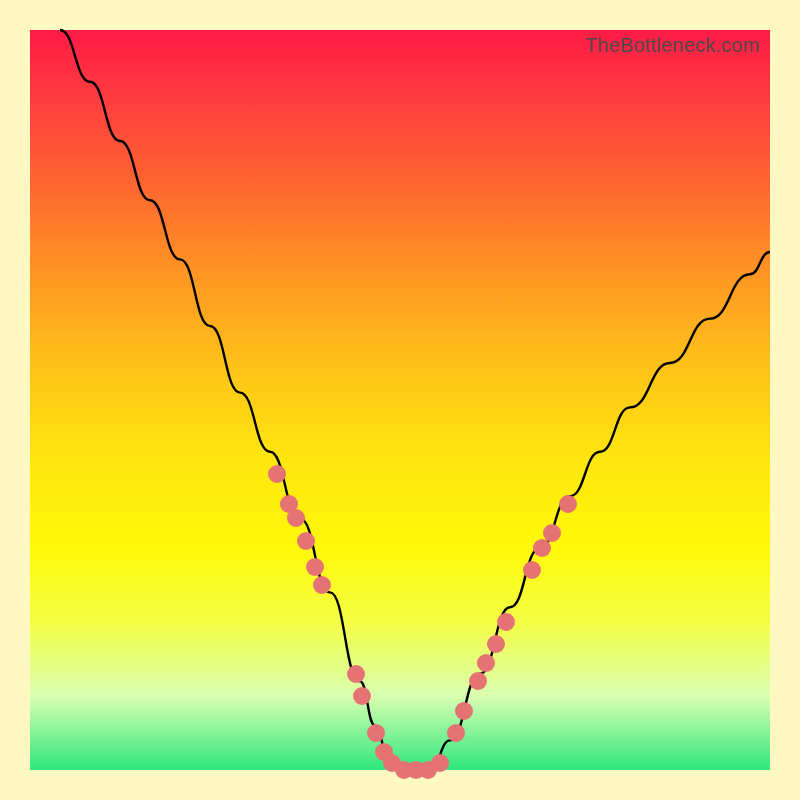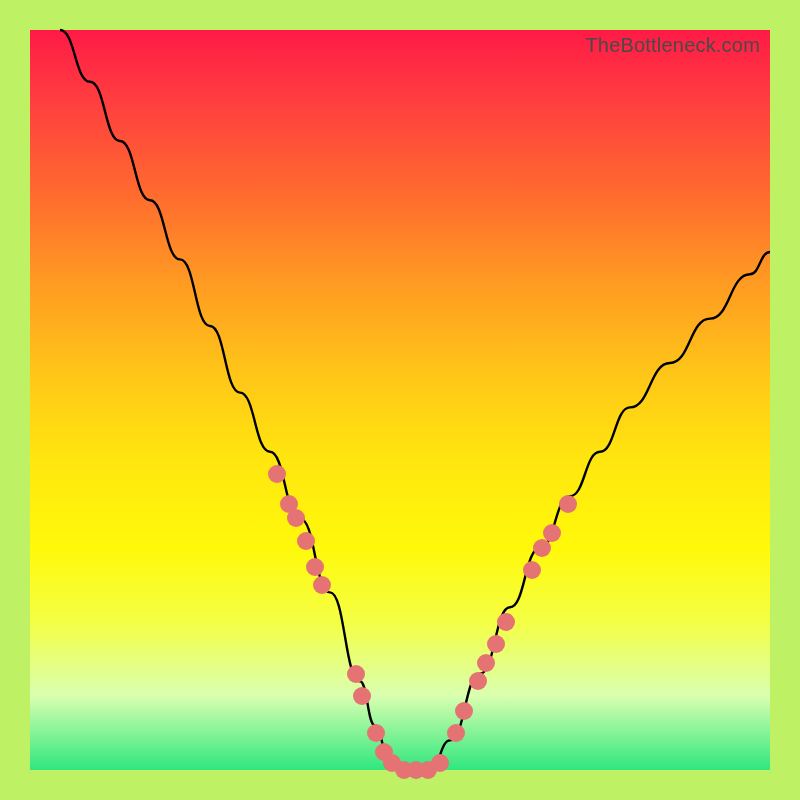--- a/index.html
+++ b/index.html
@@ -1,16 +1,16 @@
 <!DOCTYPE html>
 <html><head>
 <meta charset="utf-8">
 <style>
   html,body{margin:0;padding:0;width:800px;height:800px;overflow:hidden;background:#000;}
-  .frame{position:absolute;left:0;top:0;width:800px;height:800px;background:#bef264;}
+  .frame{position:absolute;left:0;top:0;width:800px;height:800px;background:#fef9c3;}
   .plot{position:absolute;left:30px;top:30px;width:740px;height:740px;
         background:linear-gradient(to bottom,
           #ff1a46 0%,
           #ff3f3f 10%,
           #ff6a2f 22%,
           #ff9a22 34%,
           #ffc418 46%,
           #ffe60f 58%,
           #fff90a 70%,
           #f4ff45 80%,

